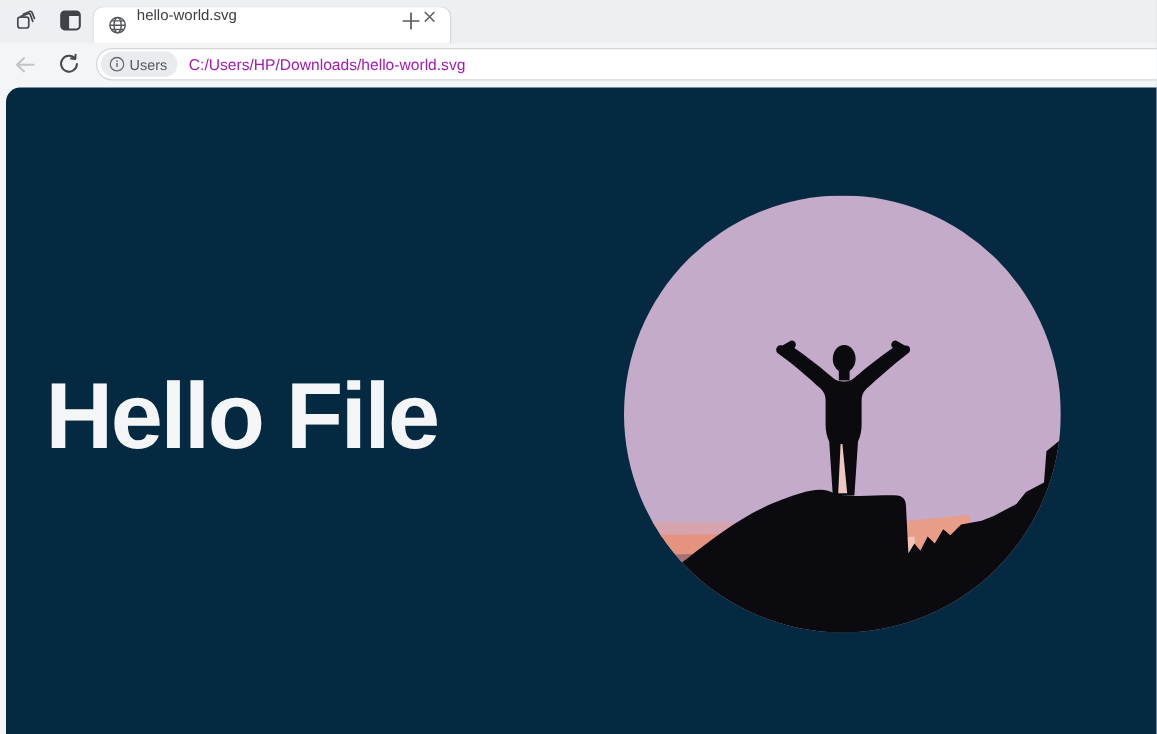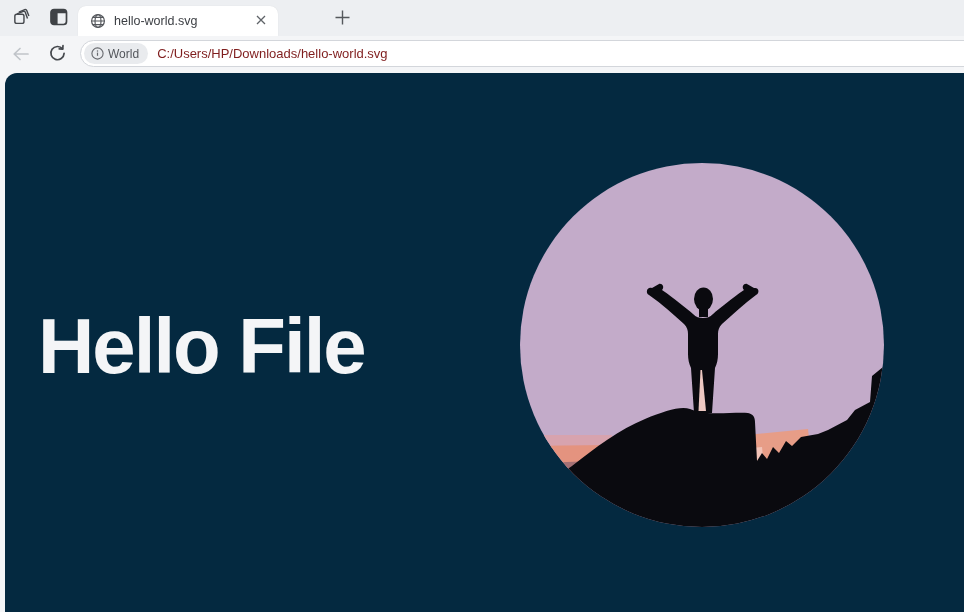--- a/index.html
+++ b/index.html
@@ -5,41 +5,41 @@
   html,body{margin:0;padding:0;}
   body{font-family:"Liberation Sans", sans-serif; background:#edeff2;}
   .window{position:relative;width:964px;height:612px;overflow:hidden;background:#edeff2;}
 
   
   .tabstrip{position:absolute;left:0;top:0;width:964px;height:36px;background:#edeff2;}
   .ts-btn{position:absolute;top:6px;width:24px;height:24px;border:none;background:transparent;
           display:flex;align-items:center;justify-content:center;padding:0;cursor:pointer;border-radius:4px;}
   .btn-workspaces{left:9px;}
   .btn-vtabs{left:47px;}
-  .tab{position:absolute;left:78px;top:6px;width:200px;height:30px;background:#ffffff;
-       border-radius:8px 8px 0 0;display:flex;align-items:center;box-shadow:0 0 1px rgba(0,0,0,.12);}
+  .tab{position:absolute;left:78px;top:6px;width:297px;height:30px;background:#ffffff;
+       border-radius:8px 8px 0 0;display:flex;box-shadow:0 0 1px rgba(0,0,0,.12);}
   .tab .favicon{margin-left:12px;display:flex;align-items:center;}
   .tab .title{margin-left:8px;font-size:12.5px;color:#3b3e43;white-space:nowrap;overflow:hidden;flex:1;}
   .tab .close{width:18px;height:18px;margin-right:8px;border:none;background:transparent;border-radius:4px;
               display:flex;align-items:center;justify-content:center;padding:0;cursor:pointer;}
   .newtab{position:absolute;left:332px;top:8px;width:21px;height:21px;border:none;background:transparent;
           border-radius:4px;display:flex;align-items:center;justify-content:center;padding:0;cursor:pointer;}
 
   
   .toolbar{position:absolute;left:0;top:36px;width:964px;height:37px;background:#f4f5f7;}
   .nav-btn{position:absolute;top:7px;width:24px;height:24px;border:none;background:transparent;
            display:flex;align-items:center;justify-content:center;padding:0;cursor:pointer;border-radius:4px;}
   .btn-back{left:9px;}
   .btn-refresh{left:45px;}
   .addressbar{position:absolute;left:80px;top:4px;width:905px;height:27px;background:#ffffff;
               border:1px solid #d3d6db;border-radius:14px;display:flex;align-items:center;box-sizing:border-box;cursor:text;}
   .badge{display:flex;align-items:center;gap:4px;height:21px;margin-left:3px;padding:0 9px 0 7px;
          background:#e9ebee;border:none;border-radius:11px;cursor:pointer;}
   .badge span{font-size:12px;color:#53565b;}
-  .url{margin-left:9px;font-size:13px;color:#7f1d1d;white-space:nowrap;text-align:center;}
+  .url{margin-left:9px;font-size:13px;color:#a21caf;white-space:nowrap;text-align:center;}
 
   
   .content-wrap{position:absolute;left:0;top:73px;width:964px;height:539px;background:#f4f5f7;}
   .content{position:absolute;left:5px;top:0;width:959px;height:539px;background:#042940;
            border-top-left-radius:12px;overflow:hidden;}
   .heading{position:absolute;left:33px;top:234px;font-size:78px;font-weight:bold;
            letter-spacing:-2px;line-height:1;color:#f4f5f7;white-space:nowrap;}
   .hero-circle{position:absolute;left:515px;top:90px;width:364px;height:364px;}
 </style>
 </head>
@@ -121,21 +121,21 @@
 
     <div class="addressbar">
       <button class="badge">
         <span style="display:flex;">
           <svg width="13" height="13" viewBox="0 0 13 13">
             <circle cx="6.5" cy="6.5" r="5.6" fill="none" stroke="#67696e" stroke-width="1.1"></circle>
             <path d="M6.5 5.6 v3.2" stroke="#67696e" stroke-width="1.2"></path>
             <circle cx="6.5" cy="3.9" r="0.75" fill="#67696e"></circle>
           </svg>
         </span>
-        <span>World</span>
+        <span>Users</span>
       </button>
       <span class="url">C:/Users/HP/Downloads/hello-world.svg</span>
     </div>
   </div>
 
   <div class="content-wrap">
     <div class="content">
 
       <div class="heading">Hello File</div>
 

